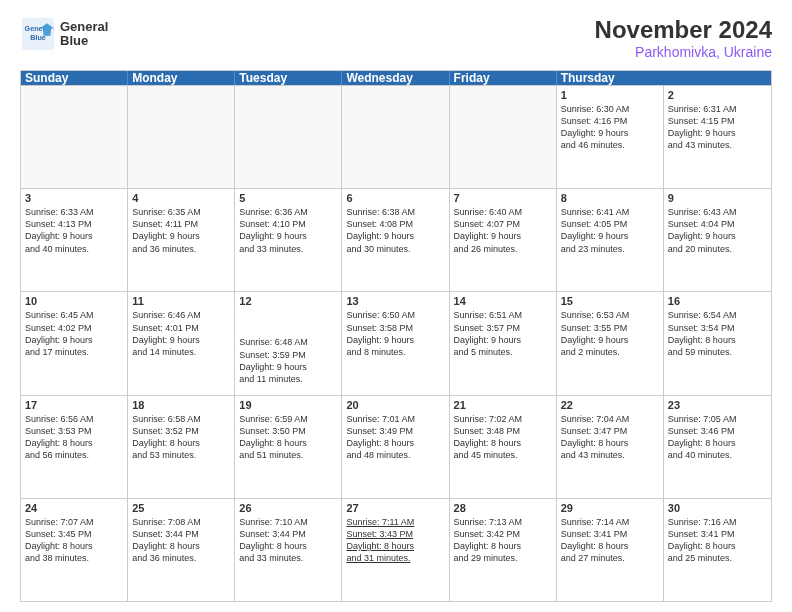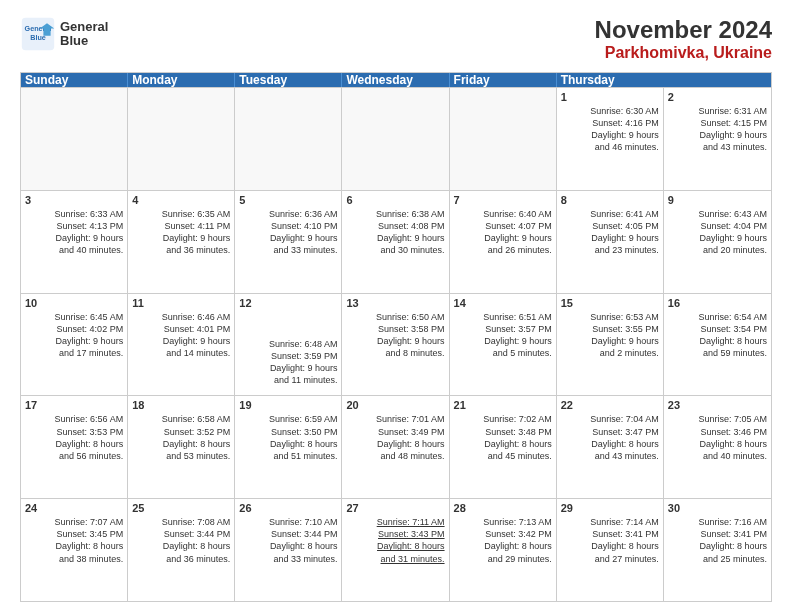--- a/index.html
+++ b/index.html
@@ -42,23 +42,22 @@
     }
     .title-block {
       text-align: right;
     }
     .month-title {
       font-size: 24px;
       font-weight: bold;
       color: #333;
     }
     .location {
-      font-size: 16px;
-      color: #b91c1c;
-      font-weight: bold;
+      font-size: 14px;
+      color: #8b5cf6;
     }
     .calendar {
       flex: 1;
       display: flex;
       flex-direction: column;
       border: 1px solid #ccc;
     }
     .cal-header {
       display: grid;
       grid-template-columns: repeat(7, 1fr);
@@ -98,21 +97,20 @@
     .day-num {
       font-size: 11px;
       font-weight: bold;
       margin-bottom: 2px;
       display: block;
     }
     .cell-info {
       font-size: 9px;
       line-height: 1.35;
       color: #333;
-      text-align: right;
     }
   </style>
 </head>
 <body>
 
 <div class="page">
   <div class="header">
     <div class="logo">
       <svg class="logo-icon" viewBox="0 0 40 40">
         <rect x="2" y="2" width="36" height="36" rx="4" fill="#e8f0fa"></rect>

